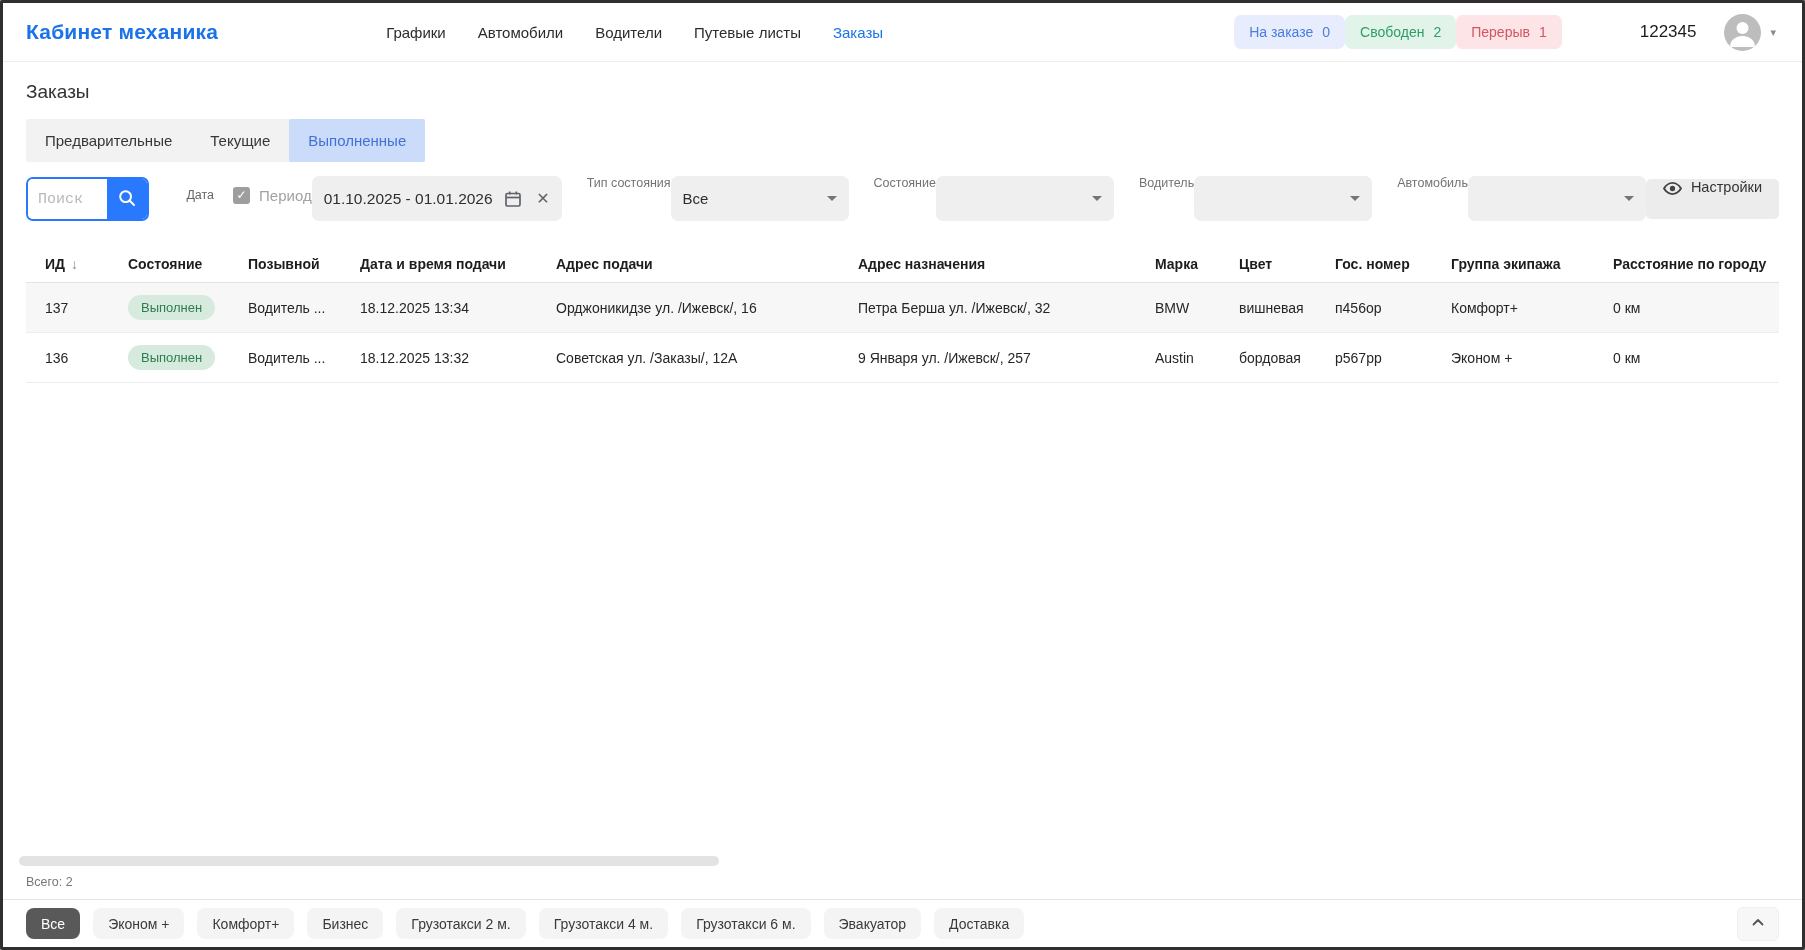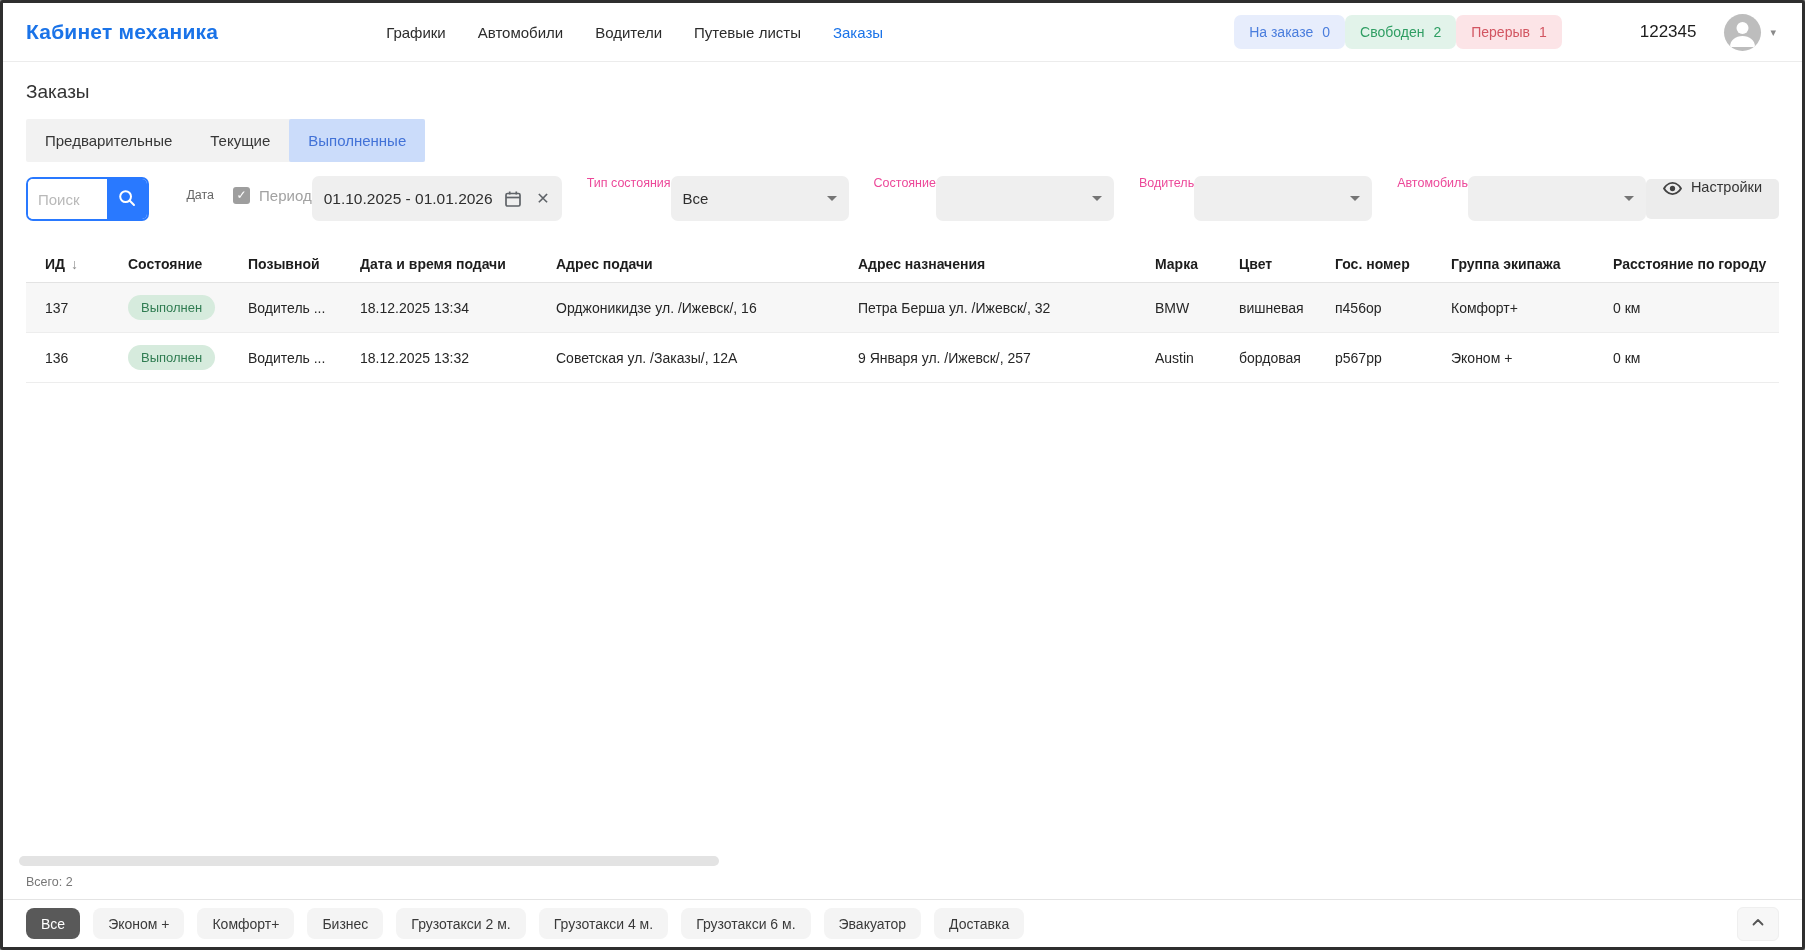--- a/index.html
+++ b/index.html
@@ -33,27 +33,27 @@
   .page-title{ margin-top:19px; font-size:19px; color:#333; }
   
   .tabs{ display:inline-flex; margin-top:16px; background:#f2f2f2; border-radius:2px; align-self:flex-start;}
   .tab{ padding:13px 19px; font-size:15px; color:#373737; cursor:pointer; white-space:nowrap; border-radius:2px;}
   .tab.active{ background:var(--tab-active-bg,#cbdcfa); color:var(--tab-active-text,#4272d7);}
   
   .filters{ display:flex; align-items:flex-end; margin-top:14px; }
   .search-box{ width:178px; height:44px; border:2px solid var(--accent,#2979ff); border-radius:7px;
     display:flex; overflow:hidden; background:#fff;}
   .search-box input{ flex:1; border:none; outline:none; padding:0 10px; font-size:15px;
-    font-family:Liberation Sans, sans-serif; color:#444; min-width:0;}
+    font-family:Liberation Mono, monospace; color:#444; min-width:0;}
   .search-box input::placeholder{ color:#b9b9b9; }
   .search-btn{ width:40px; background:var(--accent,#2979ff); border:none; display:flex;
     align-items:center; justify-content:center; cursor:pointer;}
   .fgroup{ display:flex; flex-direction:row; margin-left:25px;}
   .fgroup.date{ margin-left:37px; }
-  .flabel{ font-size:12.5px; color:#ec4899; margin-bottom:7px; white-space:nowrap;}
+  .flabel{ font-size:12.5px; color:#737373; margin-bottom:7px; white-space:nowrap;}
   .date-label-row{ display:flex; align-items:center; margin-bottom:7px;}
   .date-label-row .flabel{ margin:0; color:#666; }
   .checkbox{ width:17px; height:17px; background:#9e9e9e; border-radius:3px; margin-left:19px;
     display:flex; align-items:center; justify-content:center; color:#fff; font-size:12px; cursor:pointer;}
   .period-label{ font-size:15px; color:#a2a2a2; margin-left:9px;}
   .filled{ background:#efefef; border-radius:7px; height:45px; display:flex; align-items:center;
     padding:0 12px; cursor:pointer;}
   .date-field{ width:250px; font-size:15.5px; color:#2e2e2e; }
   .date-field .dtext{ flex:1; white-space:nowrap;}
   .icon-btn{ background:none; border:none; cursor:pointer; display:flex; align-items:center; padding:0; }

